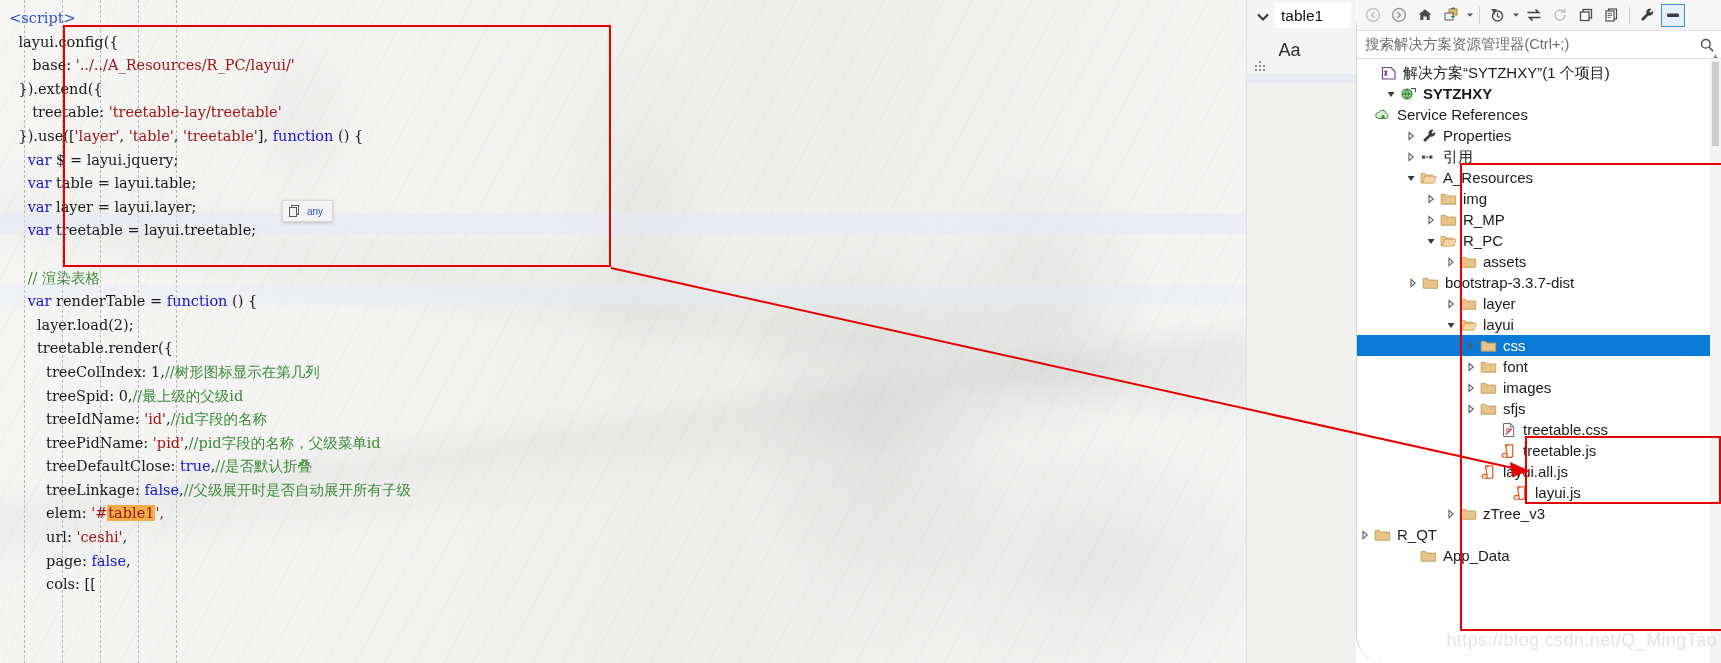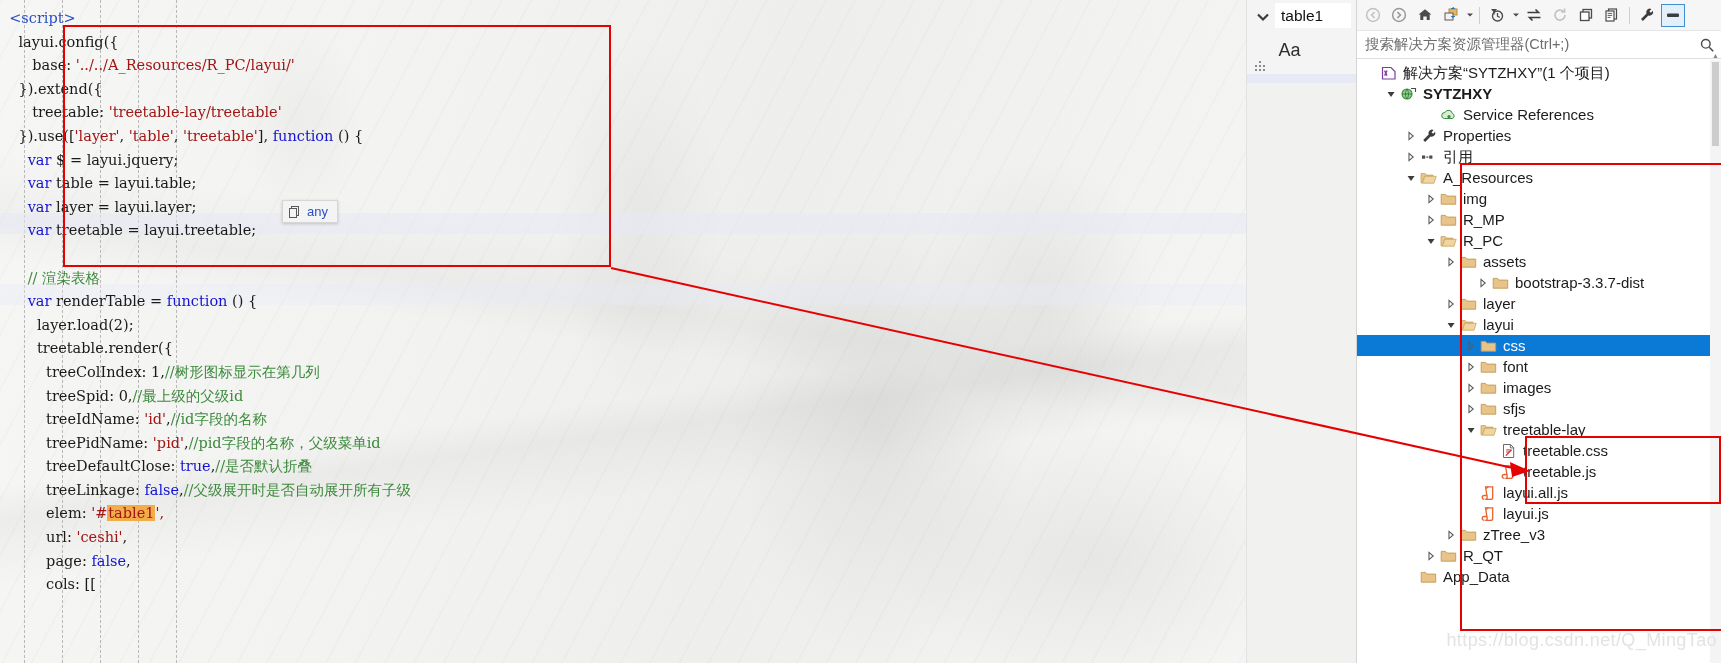--- a/index.html
+++ b/index.html
@@ -70,21 +70,21 @@
   .arrow-svg { position:absolute; left:0; top:0; pointer-events:none; }
 
   
   .tooltip {
     position:absolute;
     background:#f4f4f4; border:1px solid #d6d6d6;
     box-shadow:0 1px 3px rgba(0,0,0,.18);
     display:flex; align-items:center; gap:5px;
     padding:3px 9px 3px 5px;
     font-family:"Liberation Sans", sans-serif;
-    font-size:13px; color:#2b50c8;
+    font-size:10px; color:#2b50c8;
   }
   .tooltip .ic { width:14px; height:14px; display:inline-block; }
 
   
   .findstrip {
     position:absolute; left:1246px; top:0;
     width:110px; height:663px;
     background:#f4f4f4;
     border-left:1px solid #e2e2e2;
   }
@@ -112,21 +112,21 @@
   .grip i { position:absolute; width:2px; height:2px; background:#8a8a8a; }
   .findstrip-sep { position:absolute; left:0; right:0; top:74px; height:9px; background:#e7e9f5; }
   .findstrip-fill { position:absolute; left:0; right:0; top:83px; bottom:0; background:#f1f1ef; }
 
   
   .sol {
     position:absolute; left:1356px; top:0;
     width:365px; height:663px;
     background:#ffffff;
     border-left:1px solid #d4d4d4;
-    display:flex; flex-direction:column;
+    display:flex; flex-direction:column;border-radius:28px;
   }
   .sol-toolbar {
     height:31px; display:flex; align-items:center;
     padding-left:4px; gap:2px;
     background:#f6f6f6;
     border-bottom:1px solid #e6e6e6;
   }
   .tbtn {
     width:24px; height:23px;
     display:flex; align-items:center; justify-content:center;
@@ -349,21 +349,21 @@
           </span>
           <span class="tico">
             <svg viewBox="0 0 18 16" width="18" height="16">
               <circle cx="7" cy="8" r="5" fill="#8fd18f" stroke="#3a8a3a" stroke-width="1.1"></circle>
               <path d="M2 8h10M7 3c2 2.5 2 7.5 0 10M7 3c-2 2.5-2 7.5 0 10" stroke="#2c6b2c" stroke-width=".8" fill="none"></path>
               <path d="M11 2.5h4.5V6" stroke="#4b4b4b" stroke-width="1.1" fill="none"></path>
             </svg>
           </span>
           <span class="tlabel bold">SYTZHXY</span>
         </div>
-        <div class="trow" style="padding-left: 66px;">
+        <div class="trow" style="">
           <span class="tw"></span>
           <span class="tico">
             <svg viewBox="0 0 18 16" width="18" height="16">
               <path d="M4.5 11.5a3 3 0 0 1 .4-6 4 4 0 0 1 7.5 1 2.6 2.6 0 0 1-.3 5z" fill="#d8edd8" stroke="#3a8a3a" stroke-width="1"></path>
               <circle cx="9" cy="9.6" r="1.6" fill="#3a8a3a"></circle>
             </svg>
           </span>
           <span class="tlabel">Service References</span>
         </div>
         <div class="trow" style="padding-left: 46px;">
@@ -454,21 +454,21 @@
               <path d="M3 1.4L7.2 5 3 8.6z" fill="none" stroke="#5a5a5a" stroke-width="1.1"></path>
             </svg>
           </span>
           <span class="tico">
             <svg viewBox="0 0 18 16" width="18" height="16">
               <path d="M1.2 13.2V3.4h4.3l1.3 1.7h8.9v8.1z" fill="#e8c38a" stroke="#c29a54" stroke-width=".9"></path>
             </svg>
           </span>
           <span class="tlabel">assets</span>
         </div>
-        <div class="trow" style="padding-left: 118px;">
+        <div class="trow" style="padding-left: 48px;">
           <span class="tw">
             <svg viewBox="0 0 10 10" width="10" height="10">
               <path d="M3 1.4L7.2 5 3 8.6z" fill="none" stroke="#5a5a5a" stroke-width="1.1"></path>
             </svg>
           </span>
           <span class="tico">
             <svg viewBox="0 0 18 16" width="18" height="16">
               <path d="M1.2 13.2V3.4h4.3l1.3 1.7h8.9v8.1z" fill="#e8c38a" stroke="#c29a54" stroke-width=".9"></path>
             </svg>
           </span>
@@ -545,34 +545,20 @@
             <svg viewBox="0 0 10 10" width="10" height="10">
               <path d="M3 1.4L7.2 5 3 8.6z" fill="none" stroke="#5a5a5a" stroke-width="1.1"></path>
             </svg>
           </span>
           <span class="tico">
             <svg viewBox="0 0 18 16" width="18" height="16">
               <path d="M1.2 13.2V3.4h4.3l1.3 1.7h8.9v8.1z" fill="#e8c38a" stroke="#c29a54" stroke-width=".9"></path>
             </svg>
           </span>
           <span class="tlabel">sfjs</span>
-        </div>
-        <div class="trow" style="padding-left: 106px;">
-          <span class="tw">
-            <svg viewBox="0 0 10 10" width="10" height="10">
-              <path d="M1.6 3h7L5 8z" fill="#3c3c3c"></path>
-            </svg>
-          </span>
-          <span class="tico">
-            <svg viewBox="0 0 18 16" width="18" height="16">
-              <path d="M1 13V3.5h4.2l1.3 1.6H13V6H4.6L2.2 13z" fill="#e8c88c" stroke="#c9a45e" stroke-width=".8"></path>
-              <path d="M4.8 6.3h11.4L14 13.2H2.4z" fill="#f0d5a0" stroke="#c9a45e" stroke-width=".8"></path>
-            </svg>
-          </span>
-          <span class="tlabel">treetable-lay</span>
         </div>
         <div class="trow" style="padding-left: 126px;">
           <span class="tw"></span>
           <span class="tico">
             <svg viewBox="0 0 18 16" width="18" height="16">
               <path d="M3.5 1.5h7l3.2 3.2v9.8H3.5z" fill="#fff" stroke="#6b6b6b" stroke-width="1"></path>
               <path d="M10.4 1.6v3.3h3.2" fill="none" stroke="#6b6b6b" stroke-width="1"></path>
               <path d="M5.4 6.4h6.4v6.4H5.4z" fill="#fff"></path>
               <path d="M5.8 12.6l5.8-5.8" stroke="#cf2b2b" stroke-width="1.3"></path>
               <path d="M6.2 6.9h4.4M6.2 9h2.8" stroke="#cf2b2b" stroke-width="1"></path>
@@ -595,21 +581,21 @@
           <span class="tw"></span>
           <span class="tico">
             <svg viewBox="0 0 18 16" width="18" height="16">
               <path d="M5.5 1.8h7.2v10.6c0 1.3-1 2-2.3 2H5.2c1.2 0 2-.7 2-1.9z" fill="#fff" stroke="#e8622c" stroke-width="1.3"></path>
               <path d="M4.4 14.4c-1.3 0-2.2-.8-2.2-2 0-1.1.9-1.9 2.1-1.9h2.9" fill="none" stroke="#e8622c" stroke-width="1.3"></path>
               <path d="M8.6 1.8c-1.2 0-2 .7-2 1.9" fill="none" stroke="#e8622c" stroke-width="1.3"></path>
             </svg>
           </span>
           <span class="tlabel">layui.all.js</span>
         </div>
-        <div class="trow" style="padding-left: 106px;">
+        <div class="trow" style="padding-left: 106px; margin-left: 32px;">
           <span class="tw"></span>
           <span class="tico">
             <svg viewBox="0 0 18 16" width="18" height="16">
               <path d="M5.5 1.8h7.2v10.6c0 1.3-1 2-2.3 2H5.2c1.2 0 2-.7 2-1.9z" fill="#fff" stroke="#e8622c" stroke-width="1.3"></path>
               <path d="M4.4 14.4c-1.3 0-2.2-.8-2.2-2 0-1.1.9-1.9 2.1-1.9h2.9" fill="none" stroke="#e8622c" stroke-width="1.3"></path>
               <path d="M8.6 1.8c-1.2 0-2 .7-2 1.9" fill="none" stroke="#e8622c" stroke-width="1.3"></path>
             </svg>
           </span>
           <span class="tlabel">layui.js</span>
         </div>
@@ -619,21 +605,21 @@
               <path d="M3 1.4L7.2 5 3 8.6z" fill="none" stroke="#5a5a5a" stroke-width="1.1"></path>
             </svg>
           </span>
           <span class="tico">
             <svg viewBox="0 0 18 16" width="18" height="16">
               <path d="M1.2 13.2V3.4h4.3l1.3 1.7h8.9v8.1z" fill="#e8c38a" stroke="#c29a54" stroke-width=".9"></path>
             </svg>
           </span>
           <span class="tlabel">zTree_v3</span>
         </div>
-        <div class="trow" style="padding-left: 66px;">
+        <div class="trow" style="">
           <span class="tw">
             <svg viewBox="0 0 10 10" width="10" height="10">
               <path d="M3 1.4L7.2 5 3 8.6z" fill="none" stroke="#5a5a5a" stroke-width="1.1"></path>
             </svg>
           </span>
           <span class="tico">
             <svg viewBox="0 0 18 16" width="18" height="16">
               <path d="M1.2 13.2V3.4h4.3l1.3 1.7h8.9v8.1z" fill="#e8c38a" stroke="#c29a54" stroke-width=".9"></path>
             </svg>
           </span>

